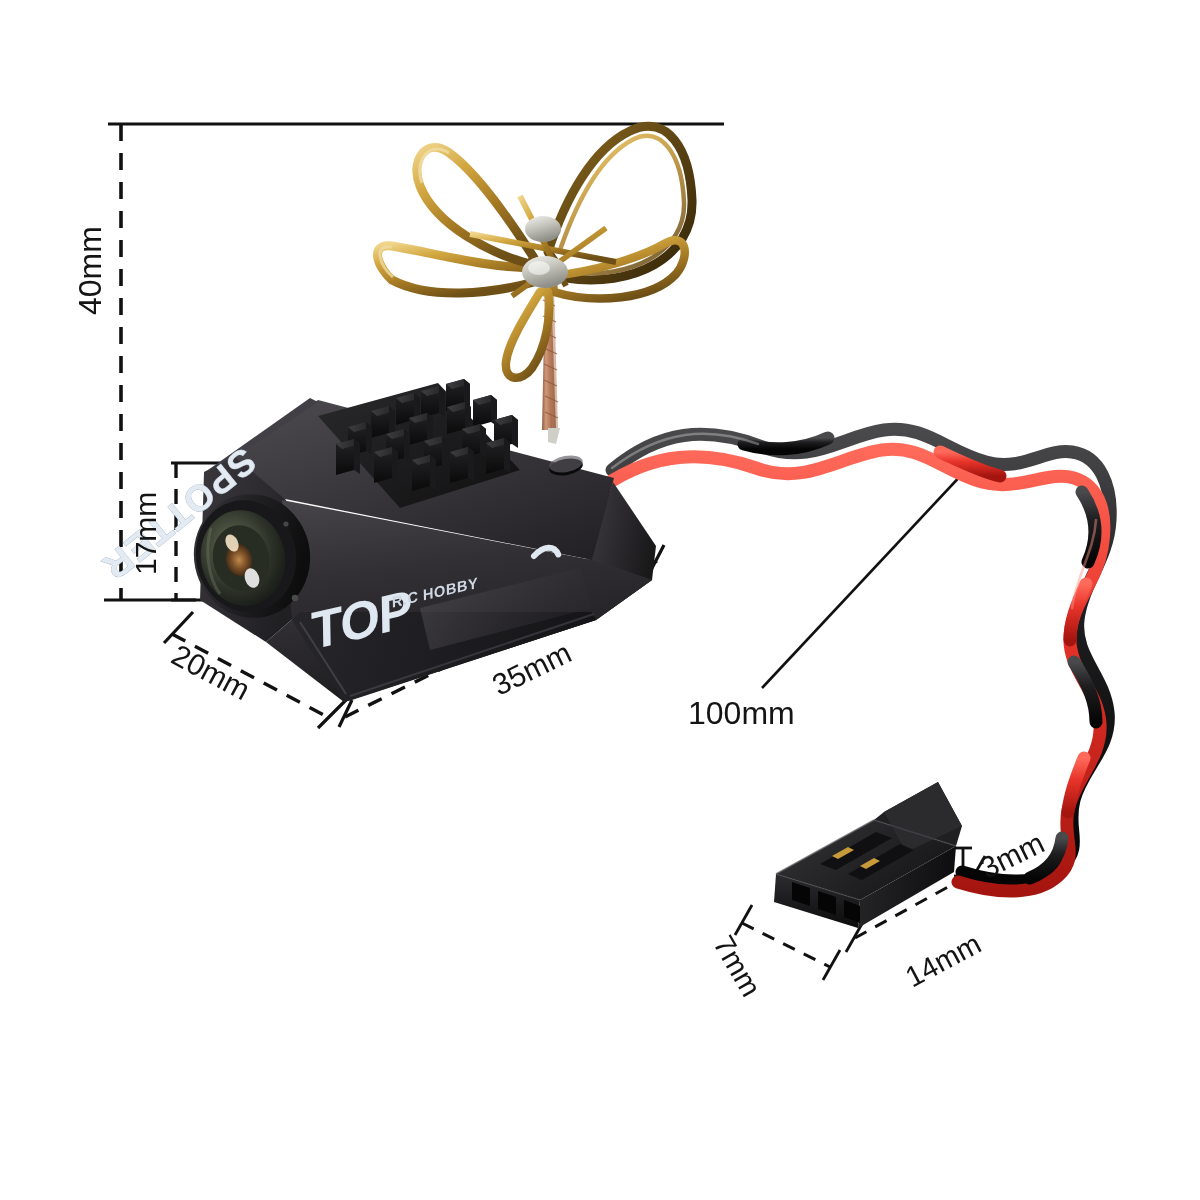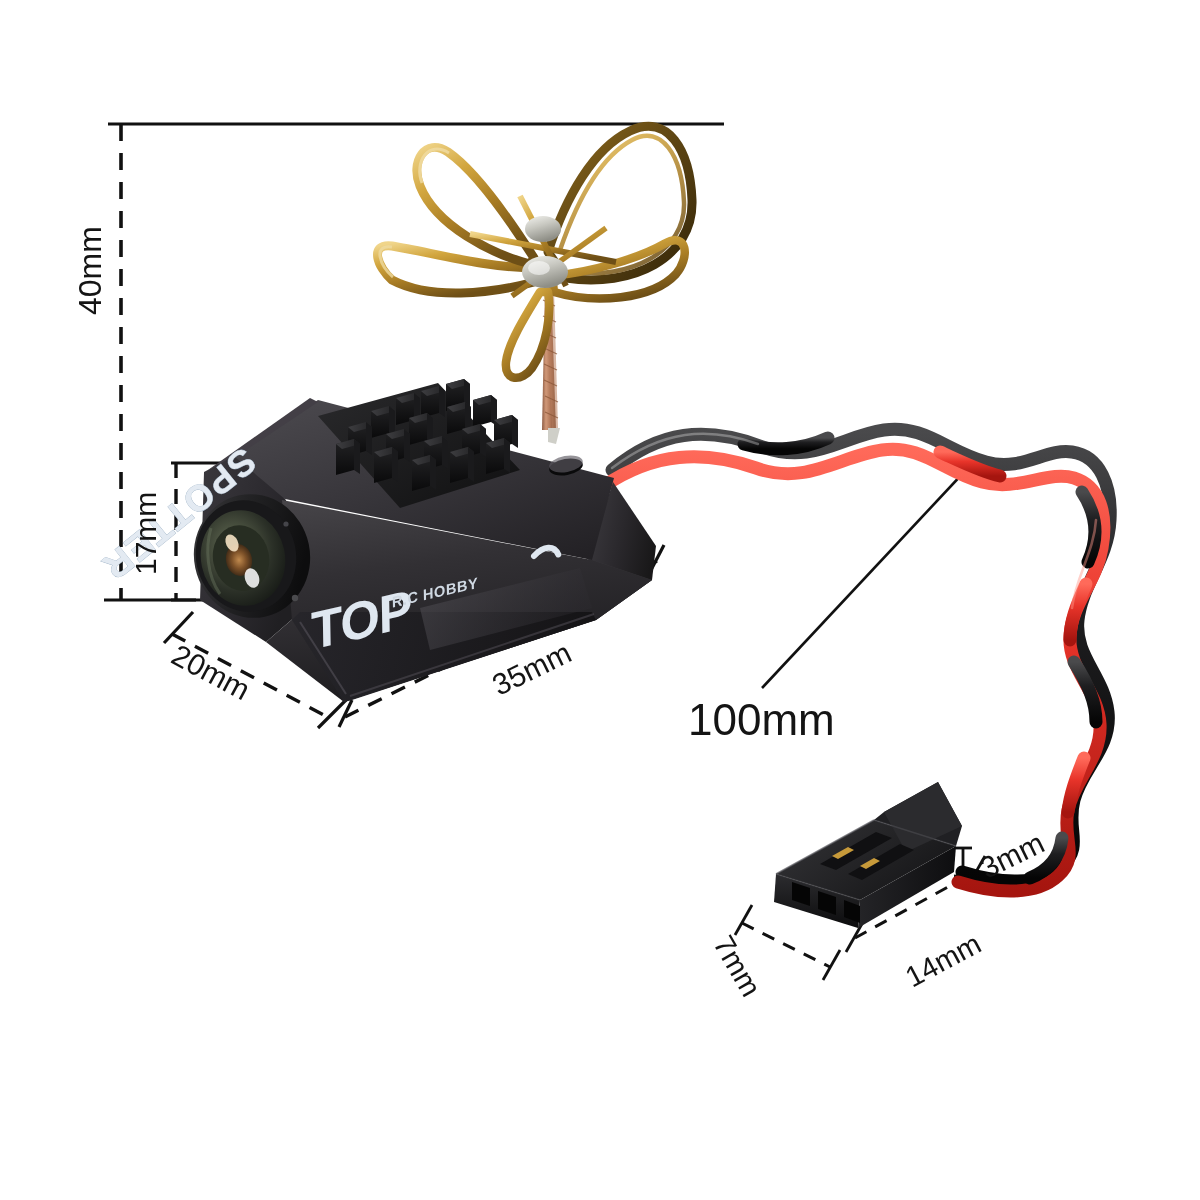--- a/index.html
+++ b/index.html
@@ -463,21 +463,21 @@
   </svg>
 
   <div class="dim-label" style="left:72px; top:315px; font-size:32px; transform:rotate(-90deg); transform-origin:left top;">40mm</div>
 
   <div class="dim-label" style="left:129px; top:575px; font-size:30px; transform:rotate(-90deg); transform-origin:left top;">17mm</div>
 
   <div class="dim-label" style="left:182px; top:638px; font-size:30px; transform:rotate(28deg); transform-origin:left top;">20mm</div>
 
   <div class="dim-label" style="left:487px; top:672px; font-size:30px; transform:rotate(-26deg); transform-origin:left top;">35mm</div>
 
-  <div class="dim-label" style="left:688px; top:695px; font-size:44px;">100mm</div>
+  <div class="dim-label" style="left:688px; top:695px; font-size:32px;">100mm</div>
 
   <div class="dim-label" style="left:975px; top:855px; font-size:30px; transform:rotate(-26deg); transform-origin:left top;">3mm</div>
 
   <div class="dim-label" style="left:735px; top:930px; font-size:29px; transform:rotate(60deg); transform-origin:left top;">7mm</div>
 
   <div class="dim-label" style="left:900px; top:965px; font-size:29px; transform:rotate(-28deg); transform-origin:left top;">14mm</div>
 
 </div>
 
 </body></html>

